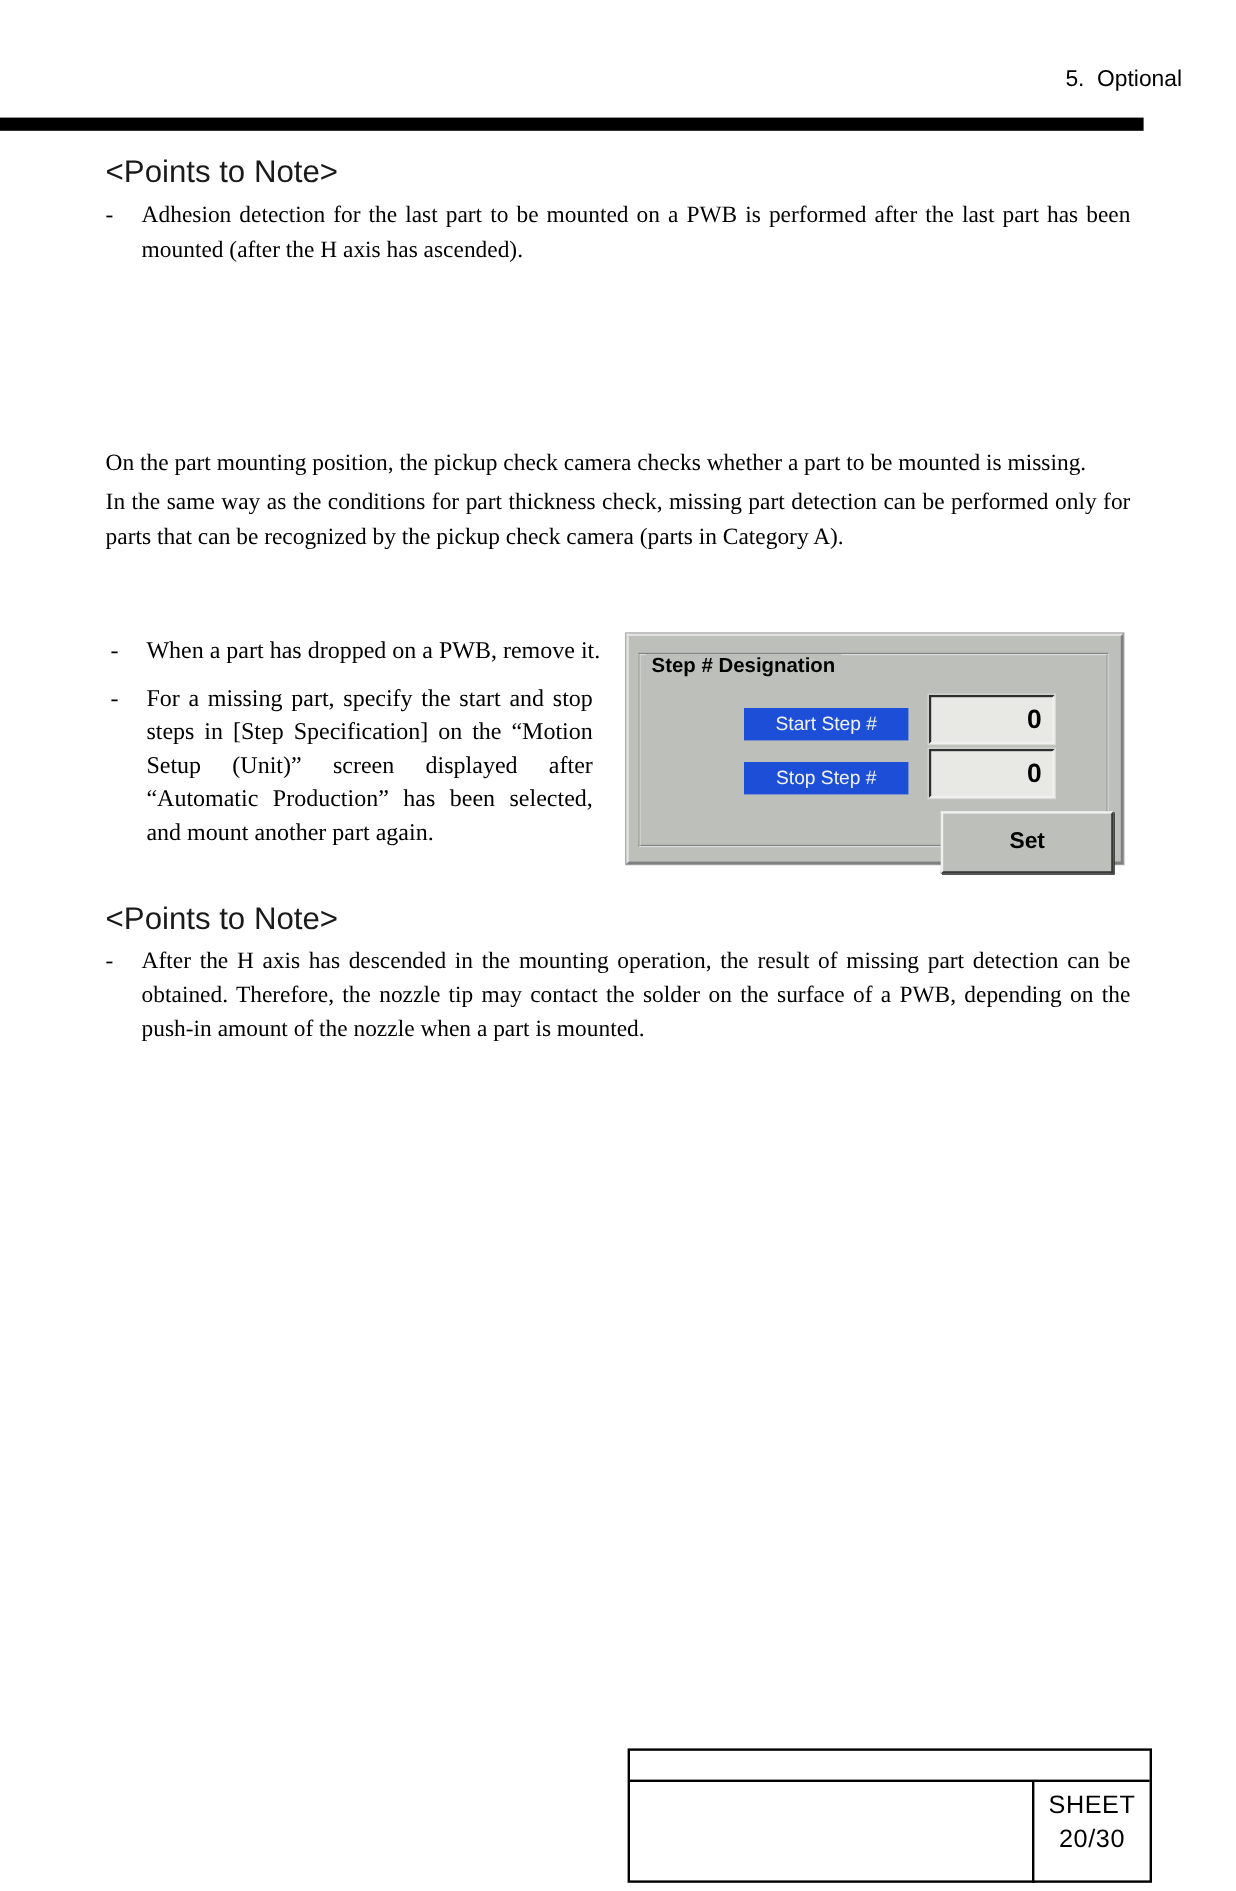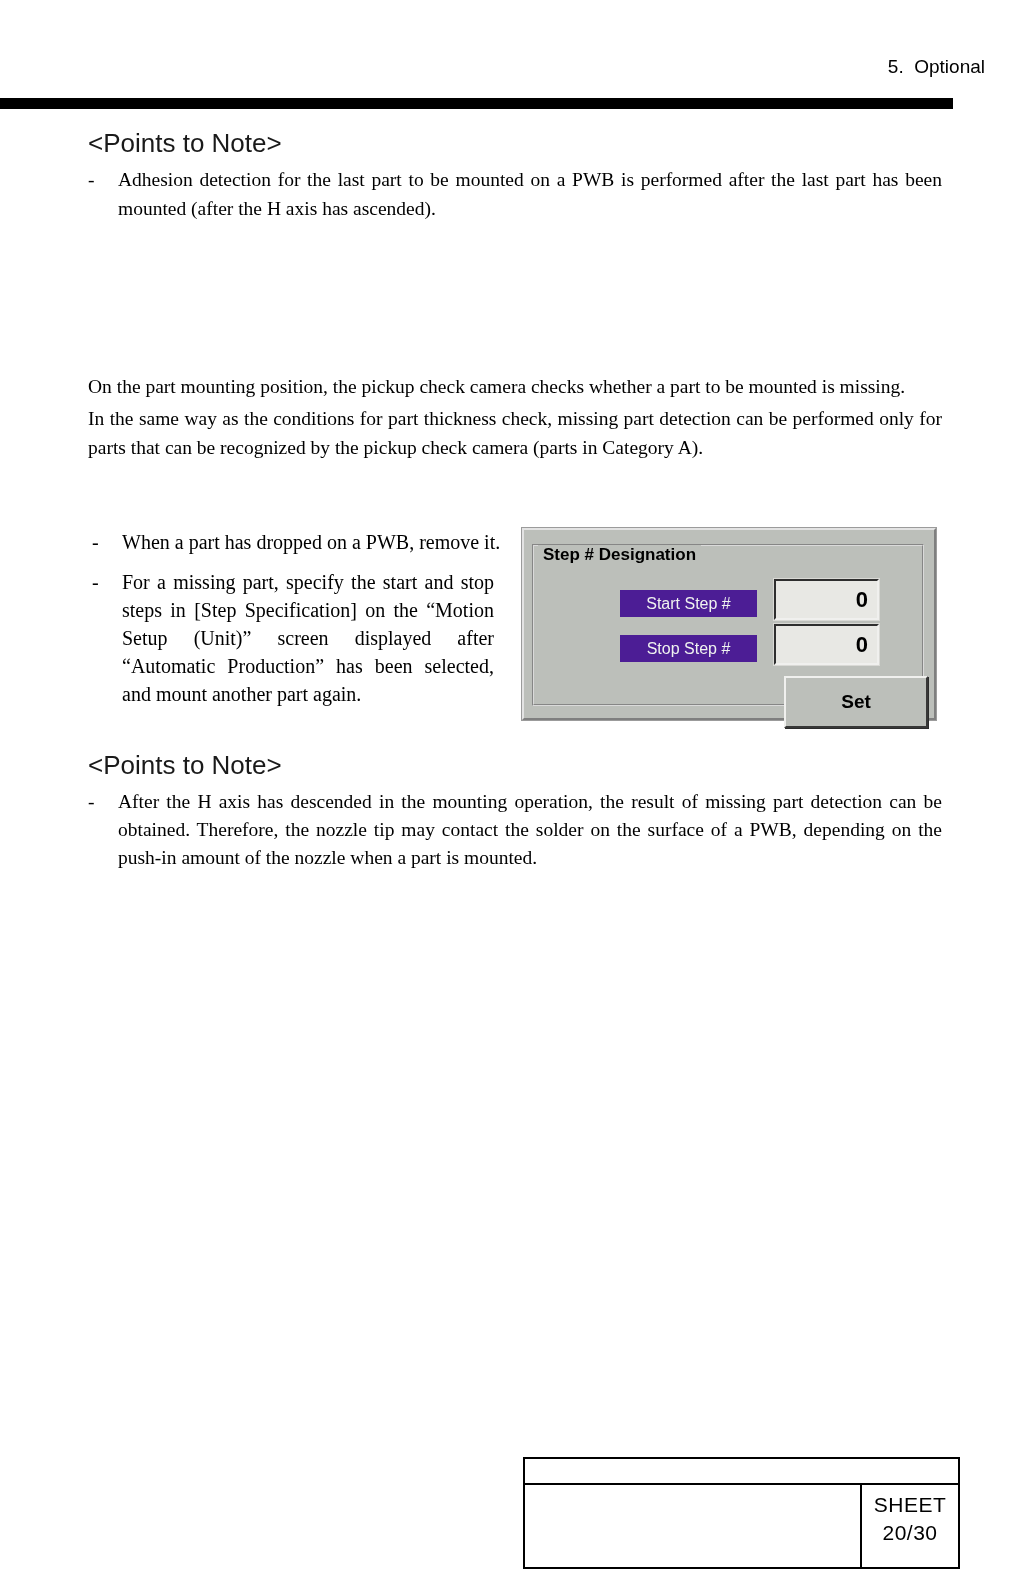--- a/index.html
+++ b/index.html
@@ -55,21 +55,21 @@
   }
   .groupbox {
     position:absolute; left:8px; top:14px; right:10px; bottom:12px;
     border:2px groove #dadada;
   }
   .gtitle {
     position:absolute; left:14px; top:2px; background:#bcbfba;
     font-size:17px; font-weight:bold; color:#000; padding:0 5px;margin-top:13px;
   }
   .dlabel {
-    position:absolute; width:137px; height:27px; background:#4c1d95;
+    position:absolute; width:137px; height:27px; background:#1d4ed8;
     color:#f0f3f0; font-size:16px; text-align:center; line-height:27px;
   }
   .lab-start { left:86px; top:44px; }
   .lab-stop  { left:86px; top:89px; }
   .dfield {
     position:absolute; width:92px; height:37px; box-sizing:content-box;
     background:#e8e8e4; border:2px solid; border-color:#2e2e2e #f0f0ee #f0f0ee #2e2e2e;
     outline:1px solid #d9d9d5;
     font-family:"Liberation Sans", sans-serif; font-size:22px; font-weight:bold;
     color:#000; text-align:right; padding:0 9px 0 0;

